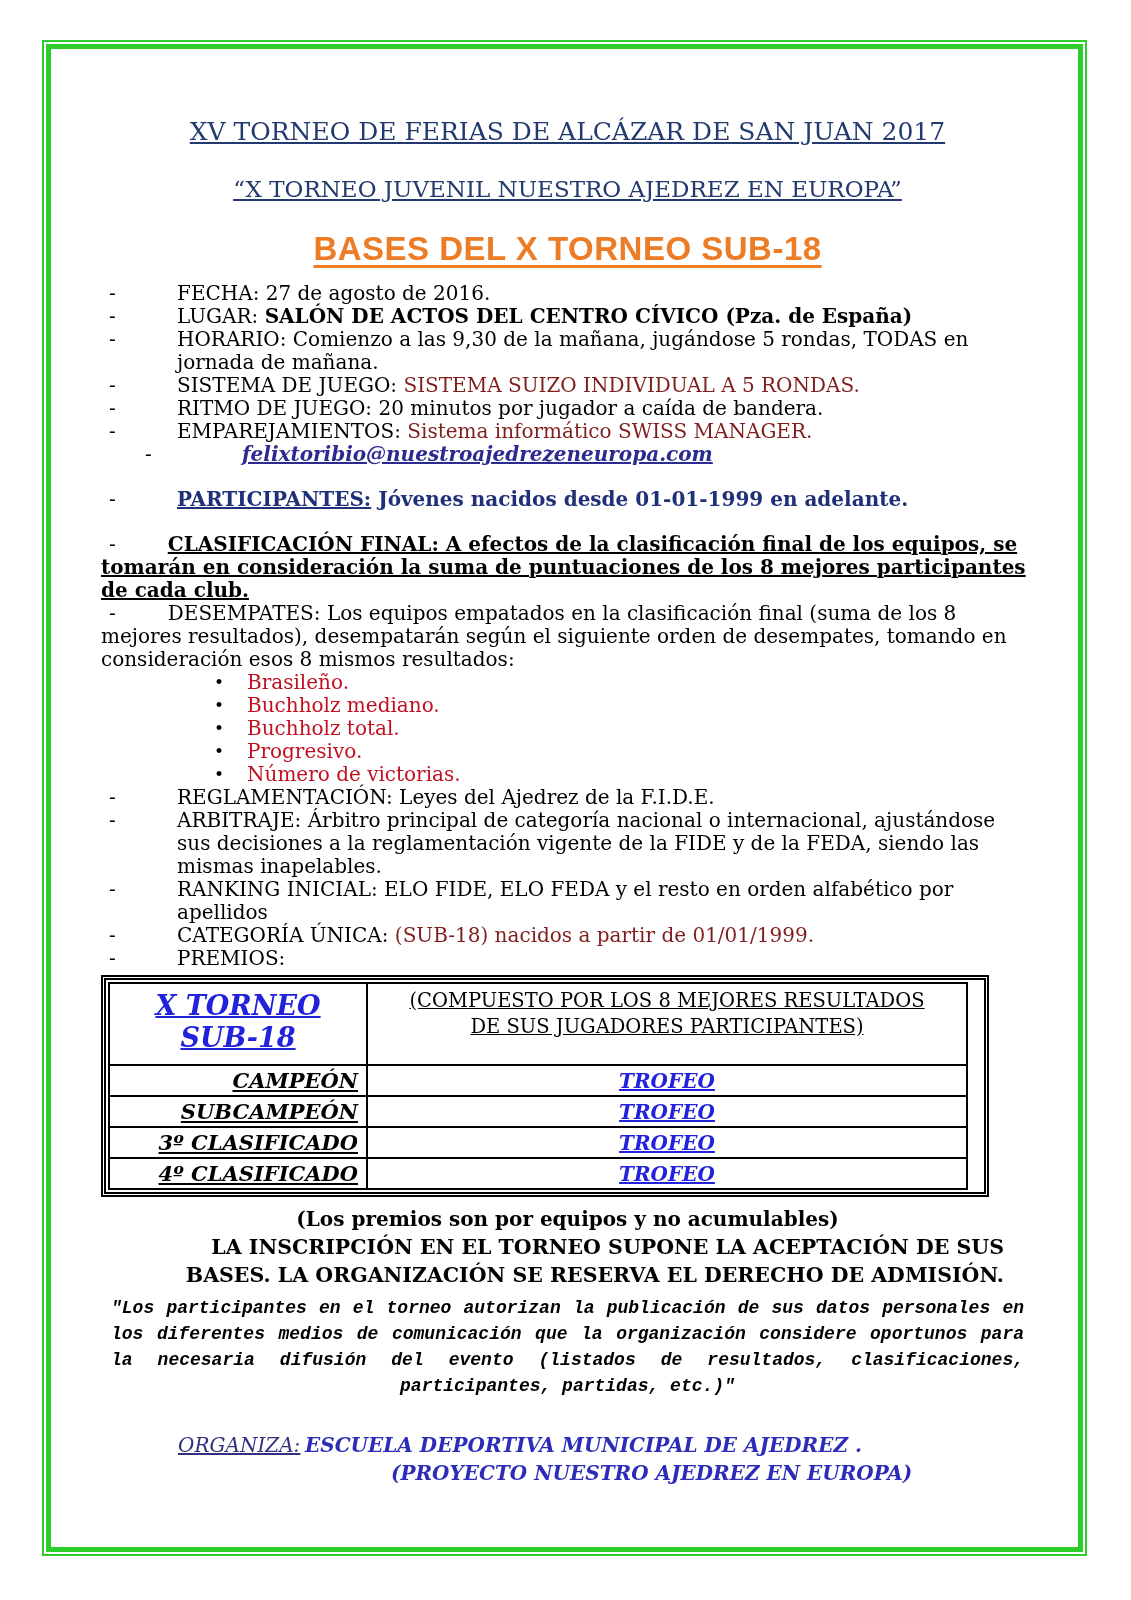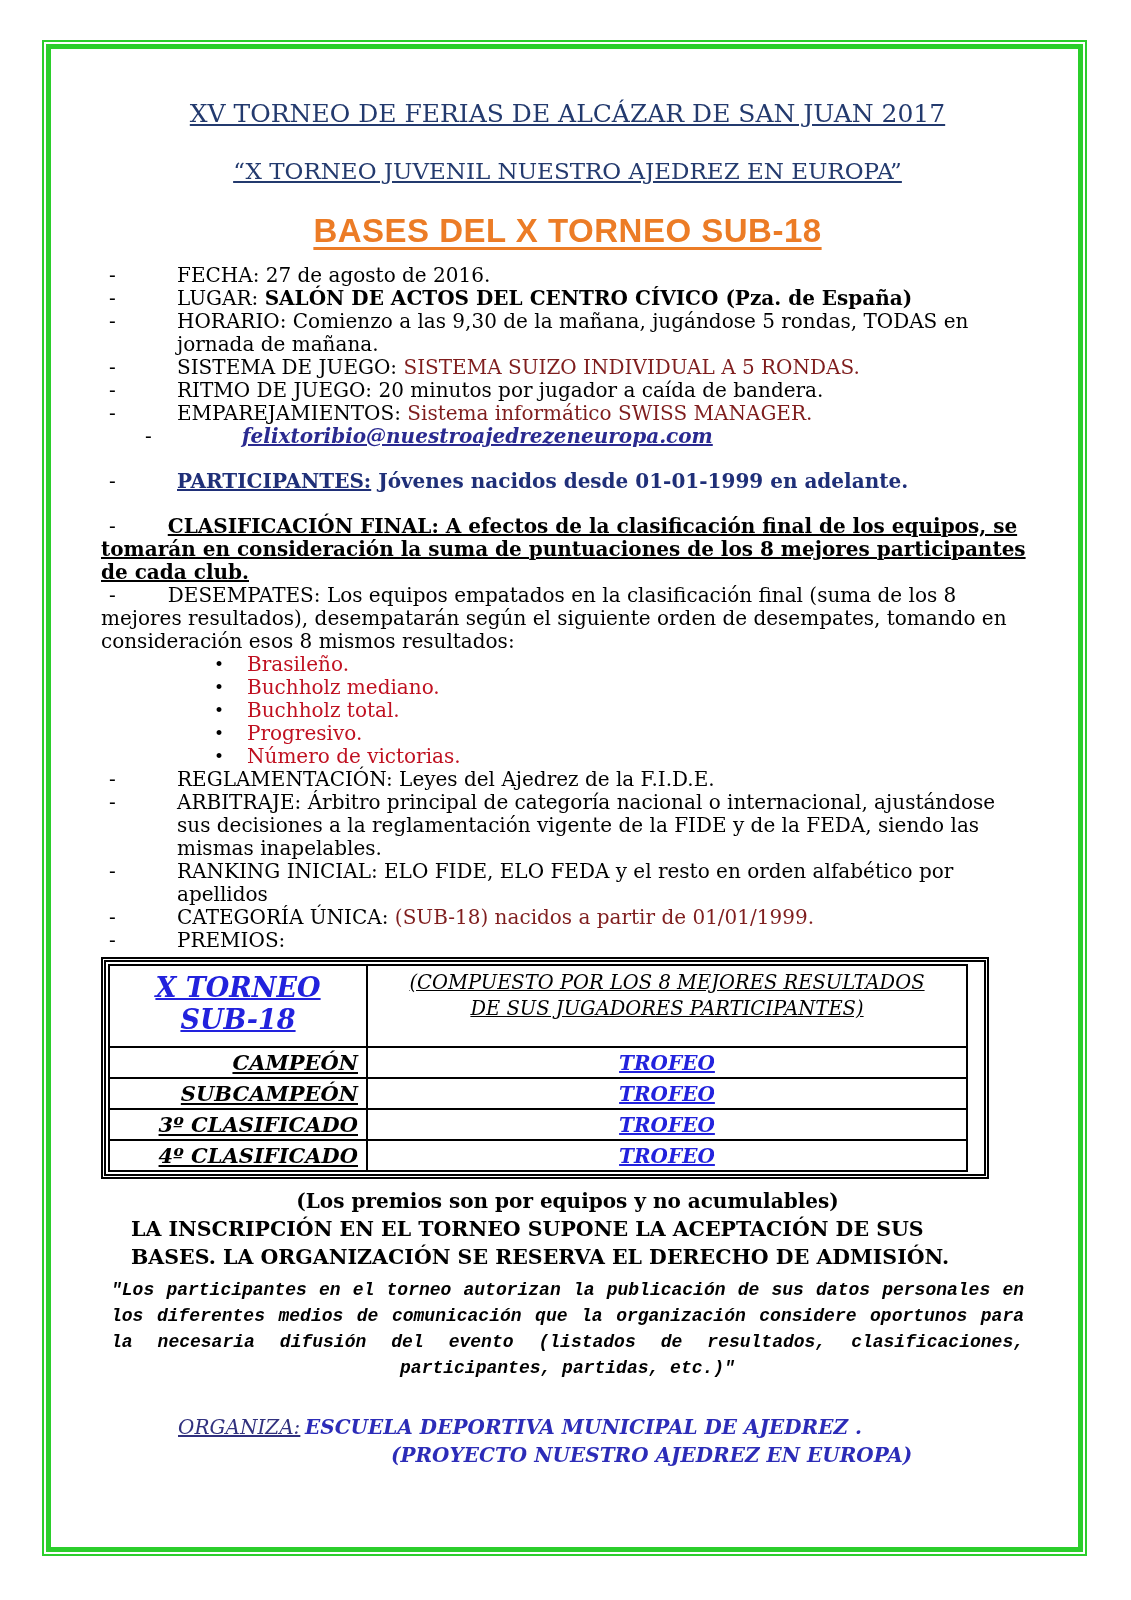--- a/index.html
+++ b/index.html
@@ -8,21 +8,21 @@
     font-family:"DejaVu Serif", serif; color:#000;
   }
   .frame {
     position:absolute; left:46px; top:44px; width:1037px; height:1508px;
     box-sizing:border-box; border:5px solid #2BCE2B;
     outline:2px solid #2BCE2B; outline-offset:2px;
     padding:50px 44px 0 50px; overflow:hidden; background:#fff;
   }
   .u { text-decoration:underline; }
   
-  .title1 { text-align:center; color:#233A6E; font-size:25px; font-weight:normal; margin:0 0 0; }
+  .title1 { text-align:center; color:#233A6E; font-size:25px; font-weight:normal; margin:18px 0 0; }
   .title2 { text-align:center; color:#233A6E; font-size:23px; font-weight:normal; margin:30px 0 0; }
   .title3 {
     text-align:center; color:#EC7C26; font-family:"Liberation Sans", sans-serif;
     font-size:33px; font-weight:bold; margin:28px 0 14px; letter-spacing:0.5px;
   }
   .title3 .u { text-decoration-thickness:3px; text-underline-offset:5px; }
   
   .rules { font-size:20px; line-height:23px; }
   .item { position:relative; padding-left:76px; }
   .dash-a { position:absolute; left:8px; top:0; font-style:normal; font-weight:normal; color:#000; }
@@ -48,31 +48,31 @@
     padding:2px 16px 2px 2px; margin-top:5px; background:#fff;
   }
   .ptable { width:100%; border-collapse:collapse; }
   .ptable td { border:2px solid #000; }
   td.h-left { width:240px; text-align:center; vertical-align:middle; padding:6px 4px 10px; }
   td.h-left span {
     display:block; color:#2222DD; font-weight:bold; font-style:italic;
     font-size:27px; line-height:32px; text-decoration:underline; text-decoration-thickness:2px;
   }
   td.h-right { text-align:center; vertical-align:top; padding:4px 30px 0; }
-  td.h-right span { font-style:italic; font-size:19.5px; line-height:26px; text-decoration:underline; }
+  td.h-right span { font-size:19.5px; line-height:26px; text-decoration:underline; }
   td.place { width:240px; padding:2px 8px;text-align:right; }
   td.place span { font-weight:bold; font-style:italic; font-size:21px; text-decoration:underline; }
   td.prize { text-align:center; padding:2px 0; }
   td.prize span {
     color:#2222DD; font-weight:bold; font-style:italic; font-size:20px;
     text-decoration:underline; text-decoration-thickness:2px;
   }
   
   .premios-nota { text-align:center; font-weight:bold; font-size:20px; margin-top:10px; }
-  .aceptacion { text-align:left; font-weight:bold; font-size:20.5px; line-height:28px; margin:2px 30px 0; }
+  .aceptacion { text-align:right; font-weight:bold; font-size:20.5px; line-height:28px; margin:2px 30px 0; }
   .privacidad {
     font-family:"Liberation Mono", monospace; font-weight:bold; font-style:italic;
     font-size:18px; line-height:26px; margin:6px 10px 0;
     text-align:justify; text-align-last:center;
   }
   
   .credits { margin:32px 0 0 77px; font-size:20px; line-height:28px; }
   .credit-row { display:flex; }
   .c-label { width:127px; flex:none; font-style:italic; color:#31317E; }
   .c-label span { text-decoration:underline; }

